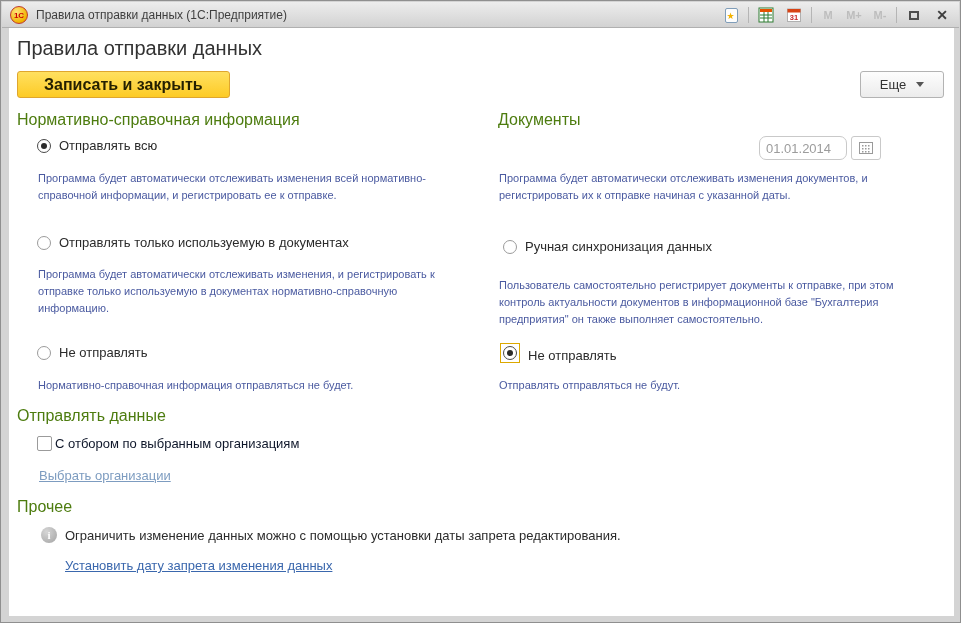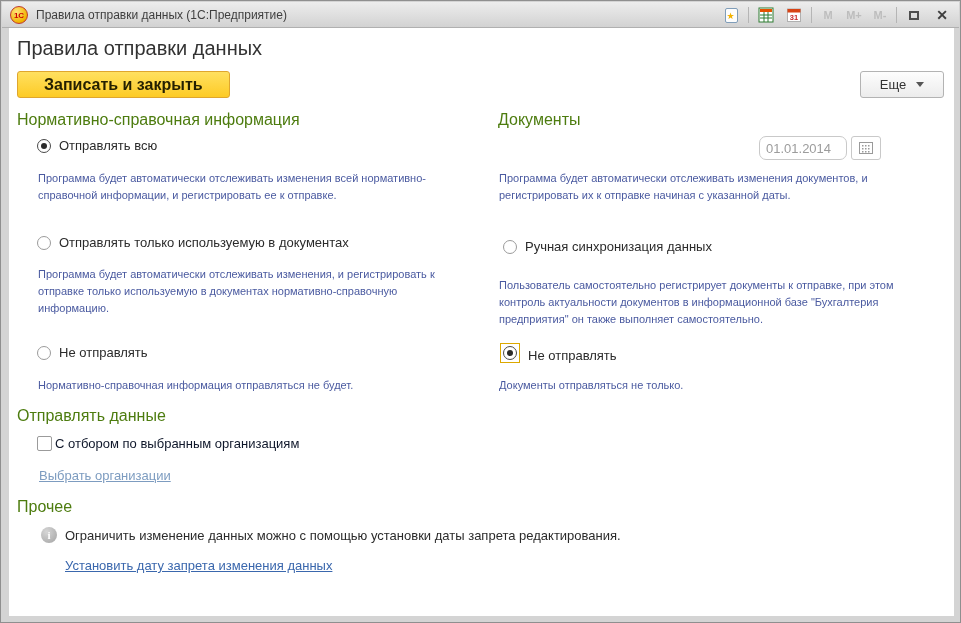--- a/index.html
+++ b/index.html
@@ -204,16 +204,16 @@
       <span class="radio-label">Ручная синхронизация данных</span>
     </div>
     <div class="abs desc" style="left:490px; top:249px; width:425px;">Пользователь самостоятельно регистрирует документы к отправке, при этом контроль актуальности документов в информационной базе "Бухгалтерия предприятия" он также выполняет самостоятельно.</div>
 
     <div class="abs radio-row" style="left:491px; top:315px;">
       <span class="focus-ring">
           <span class="radio checked"></span>
         </span>
       <span class="radio-label">Не отправлять</span>
     </div>
-    <div class="abs desc" style="left:490px; top:349px; width:440px;">Документы отправляться не только.</div>
+    <div class="abs desc" style="left:490px; top:349px; width:440px;">Отправлять отправляться не будут.</div>
 
   </div>
 </div>
 
 </body></html>

